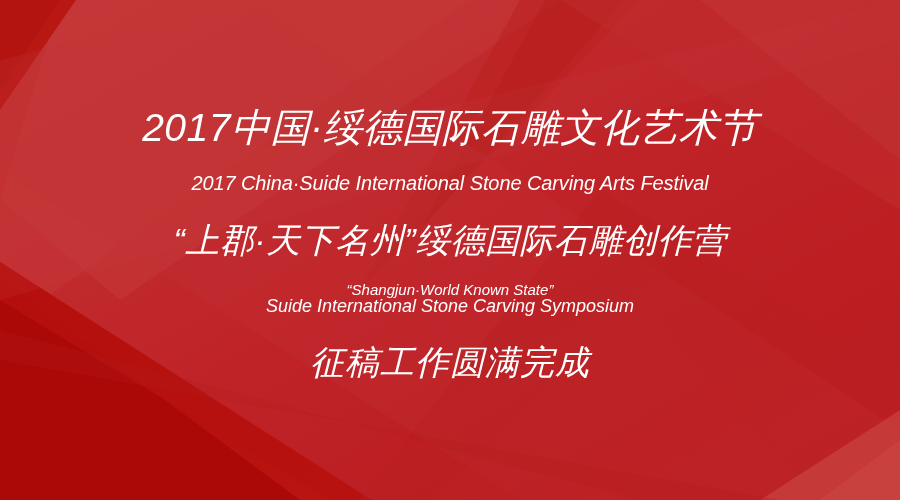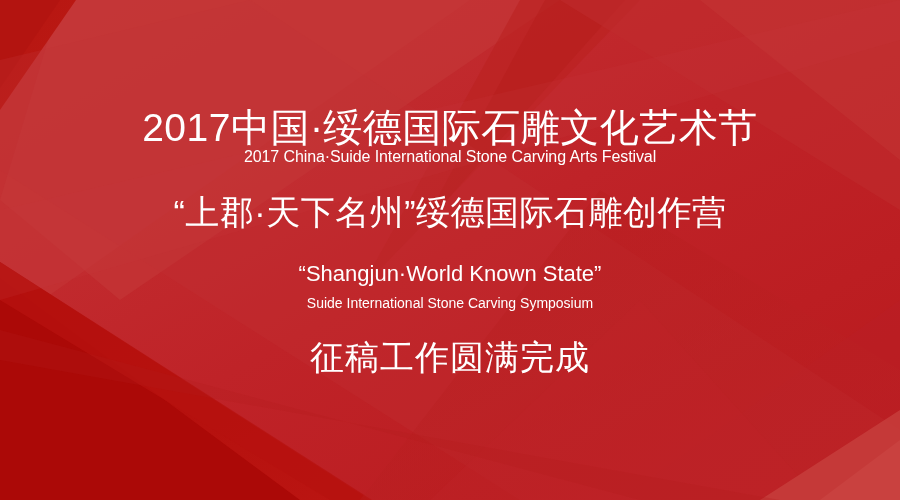--- a/index.html
+++ b/index.html
@@ -11,20 +11,21 @@
   body {
     font-family: "Liberation Sans", "DejaVu Sans", sans-serif;
   }
 
   #banner {
     position: relative;
     width: 900px;
     height: 500px;
     overflow: hidden;
     background: #000000;
+    font-style: italic;
   }
 
   #facets {
     position: absolute;
     inset: 0;
     width: 900px;
     height: 500px;
     display: block;
   }
 
@@ -47,42 +48,42 @@
   }
 
   .title-cn {
     margin-top: 108px;
     font-size: 39px;
     letter-spacing: 0.5px;
     font-weight: 400;
   }
 
   .title-en {
-    margin-top: 2px;
-    font-size: 16px;
+    margin-top: 26px;
+    font-size: 20px;
     letter-spacing: -0.1px;
     font-weight: 400;
   }
 
   .subtitle-cn {
     margin-top: 30px;
     font-size: 34px;
     letter-spacing: 0.5px;
     font-weight: 400;
   }
 
   .subtitle-en1 {
-    margin-top: 34px;
-    font-size: 22px;
+    margin-top: 25px;
+    font-size: 15px;
     font-weight: 400;
   }
 
   .subtitle-en2 {
-    margin-top: 11px;
-    font-size: 14px;
+    margin-top: 0;
+    font-size: 18px;
     font-weight: 400;
   }
 
   .status-cn {
     margin-top: 30px;
     font-size: 34px;
     letter-spacing: 1px;
     font-weight: 400;
   }
 </style>

